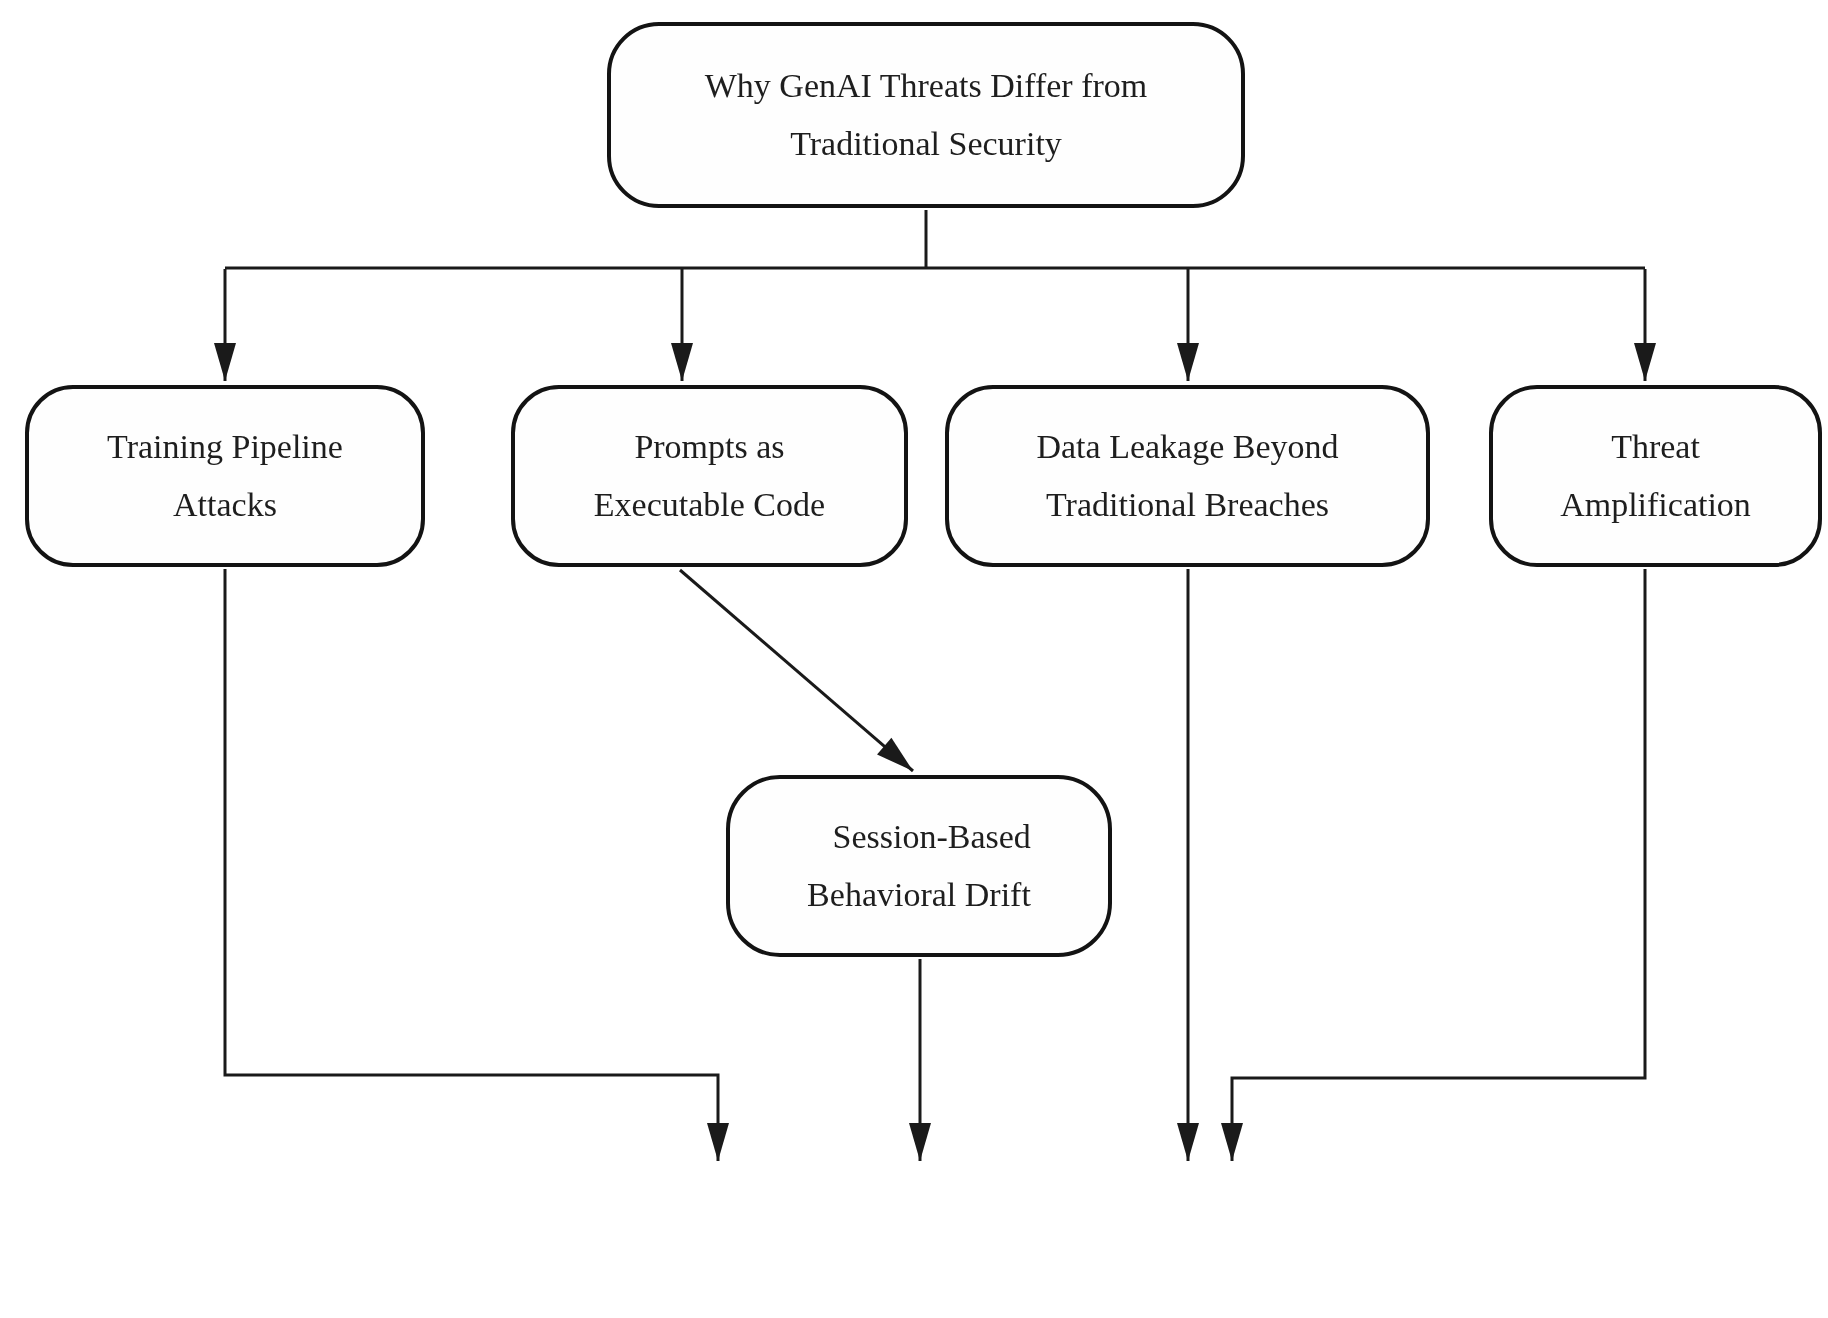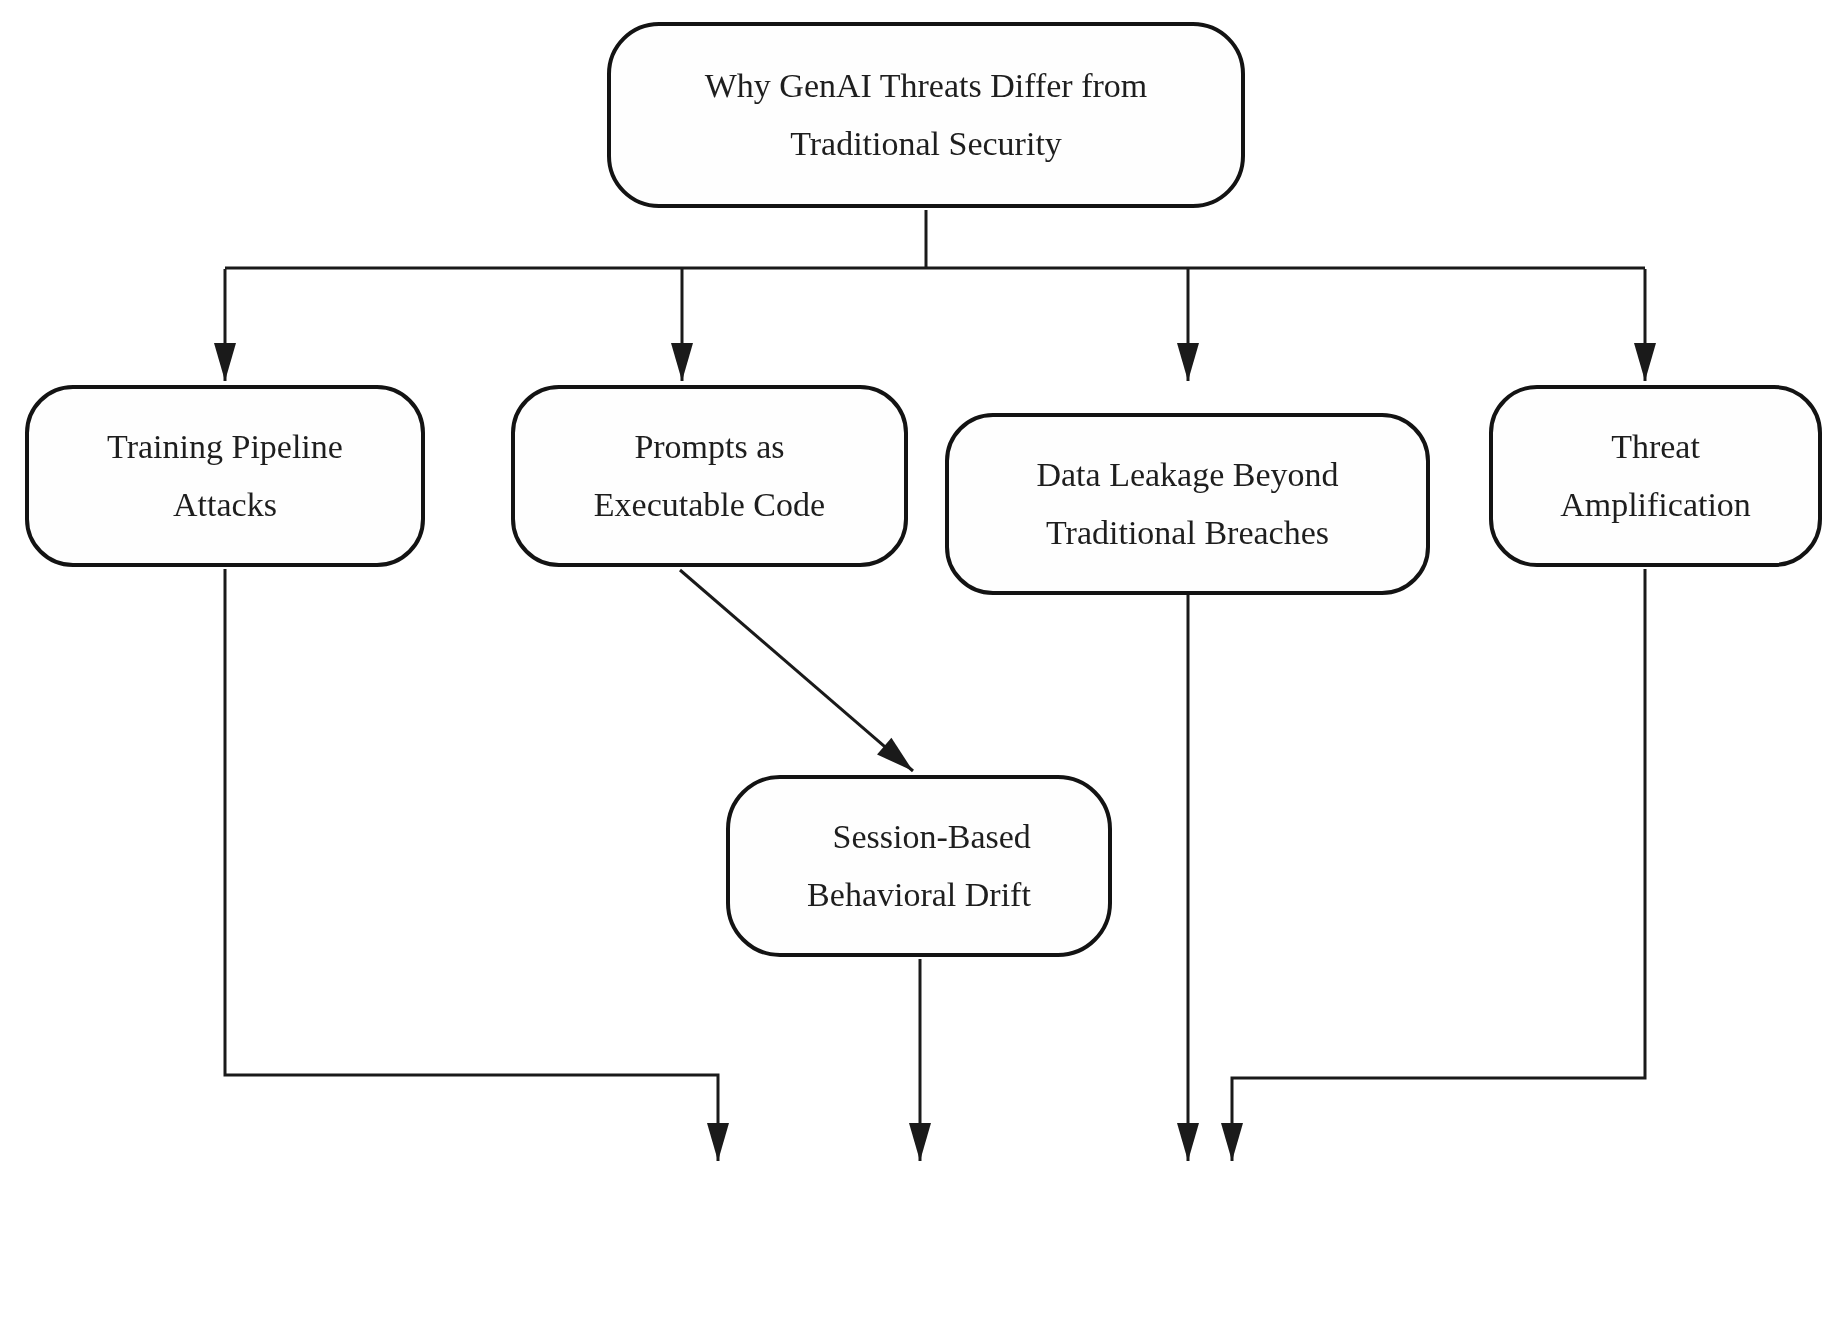--- a/index.html
+++ b/index.html
@@ -31,21 +31,21 @@
     font-size: 34px;
     line-height: 1.72;
   }
   .node .label {
     white-space: pre-line;
     padding: 0 14px;
   }
   #n-root          { left: 607px;  top: 22px;   width: 638px; height: 186px; border-radius: 52px; }
   #n-training      { left: 25px;   top: 385px;  width: 400px; height: 182px; align-items: center; }
   #n-prompts       { left: 483px;  top: 385px;  width: 397px; height: 182px; margin-left: 28px; }
-  #n-leakage       { left: 945px;  top: 385px;  width: 485px; height: 182px; margin-top: 28px; }
+  #n-leakage       { left: 945px;  top: 385px;  width: 485px; height: 182px; }
   #n-amplification { left: 1477px; top: 385px;  width: 333px; height: 182px; margin-left: 12px; }
   #n-drift         { left: 726px;  top: 775px;  width: 386px; height: 182px; border-radius: 54px; text-align: right; }
   #n-insights      { left: 482px;  top: 1165px; width: 901px; height: 128px; border-radius: 58px; }
 </style>
 </head>
 <body>
 
 <div class="canvas">
 
   <svg class="edges" viewBox="0 0 1828 1318" xmlns="http://www.w3.org/2000/svg">

